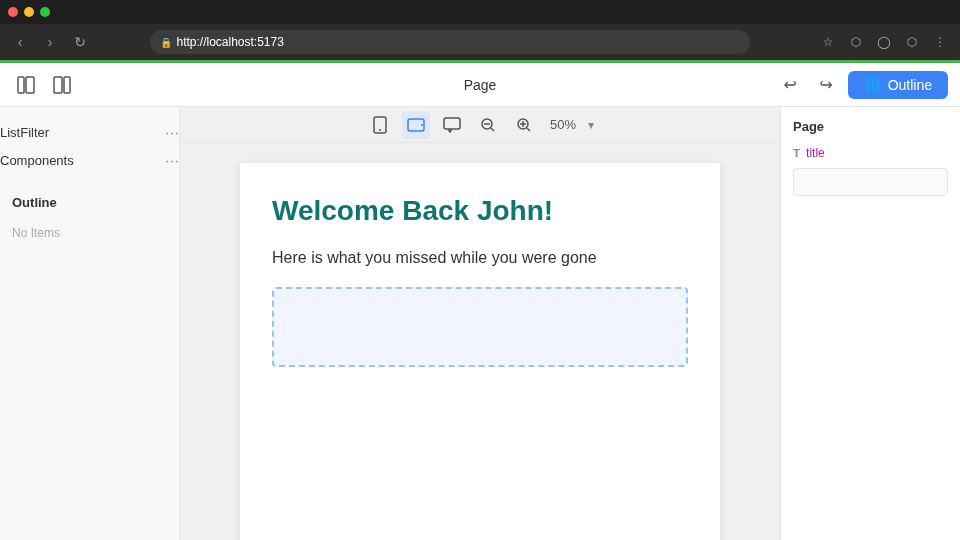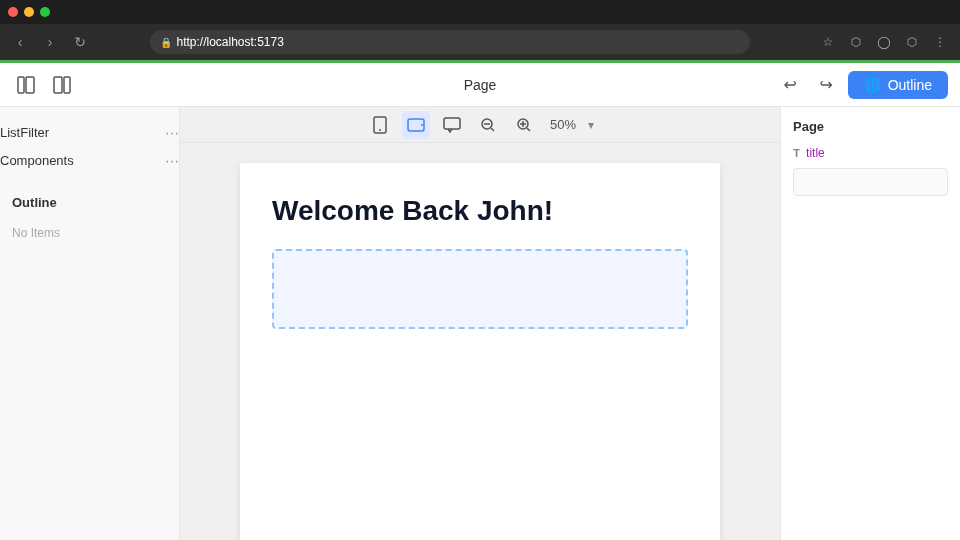--- a/index.html
+++ b/index.html
@@ -46,21 +46,21 @@
 
     
     .canvas-area { flex: 1; background: #f0f0f0; display: flex; flex-direction: column; }
     .canvas-toolbar { height: 36px; background: #f0f0f0; display: flex; align-items: center; justify-content: center; gap: 8px; border-bottom: 1px solid #e5e5e5; }
     .canvas-tool-btn { width: 28px; height: 28px; display: flex; align-items: center; justify-content: center; cursor: pointer; color: #555; border: none; background: none; border-radius: 4px; }
     .canvas-tool-btn.active { background: #e0e8ff; color: #3b82f6; }
     .zoom-display { font-size: 13px; color: #555; padding: 0 4px; }
     .zoom-dropdown { font-size: 12px; color: #888; cursor: pointer; }
     .canvas-content { flex: 1; display: flex; align-items: flex-start; justify-content: center; padding: 20px; overflow: auto; }
     .page-canvas { width: 480px; background: white; min-height: 400px; box-shadow: 0 2px 8px rgba(0,0,0,0.1); border-radius: 2px; padding: 32px 32px 48px; }
-    .page-title-text { font-size: 28px; font-weight: 700; color: #0f172a; margin-bottom: 22px; }
+    .page-title-text { font-size: 28px; font-weight: 700; color: #0f766e; margin-bottom: 22px; }
     .page-subtitle-text { font-size: 16px; color: #333; margin-bottom: 20px; }
     .drop-zone { border: 2px dashed #93c5fd; background: #f0f5ff; height: 80px; border-radius: 4px; }
 
     
     .right-sidebar { width: 180px; background: white; border-left: 1px solid #e5e5e5; padding: 12px; }
     .right-sidebar-title { font-size: 13px; font-weight: 600; color: #333; margin-bottom: 12px; }
     .property-row { display: flex; align-items: center; gap: 6px; margin-bottom: 8px; }
     .property-icon { color: #888; font-size: 11px; }
     .property-label { font-size: 12px; color: #a21caf; }
     .property-value-box { width: 100%; height: 28px; border: 1px solid #e5e5e5; border-radius: 4px; background: #fafafa; margin-top: 4px; }
@@ -172,20 +172,21 @@
               <line x1="7" y1="4" x2="7" y2="10" stroke="#555" stroke-width="1.5"></line>
               <line x1="11" y1="11" x2="14" y2="14" stroke="#555" stroke-width="1.5"></line>
             </svg>
         </button>
         <span class="zoom-display">50%</span>
         <span class="zoom-dropdown">▾</span>
       </div>
       <div class="canvas-content">
         <div class="page-canvas">
           <div class="page-title-text">Welcome Back John!</div>
+          <div class="page-subtitle-text">Here is what you missed while you were gone</div>
           <div class="drop-zone"></div>
         </div>
       </div>
     </div>
 
     <div class="right-sidebar">
       <div class="right-sidebar-title">Page</div>
       <div class="property-row">
         <span class="property-icon">𝐓</span>
         <span class="property-label">title</span>

